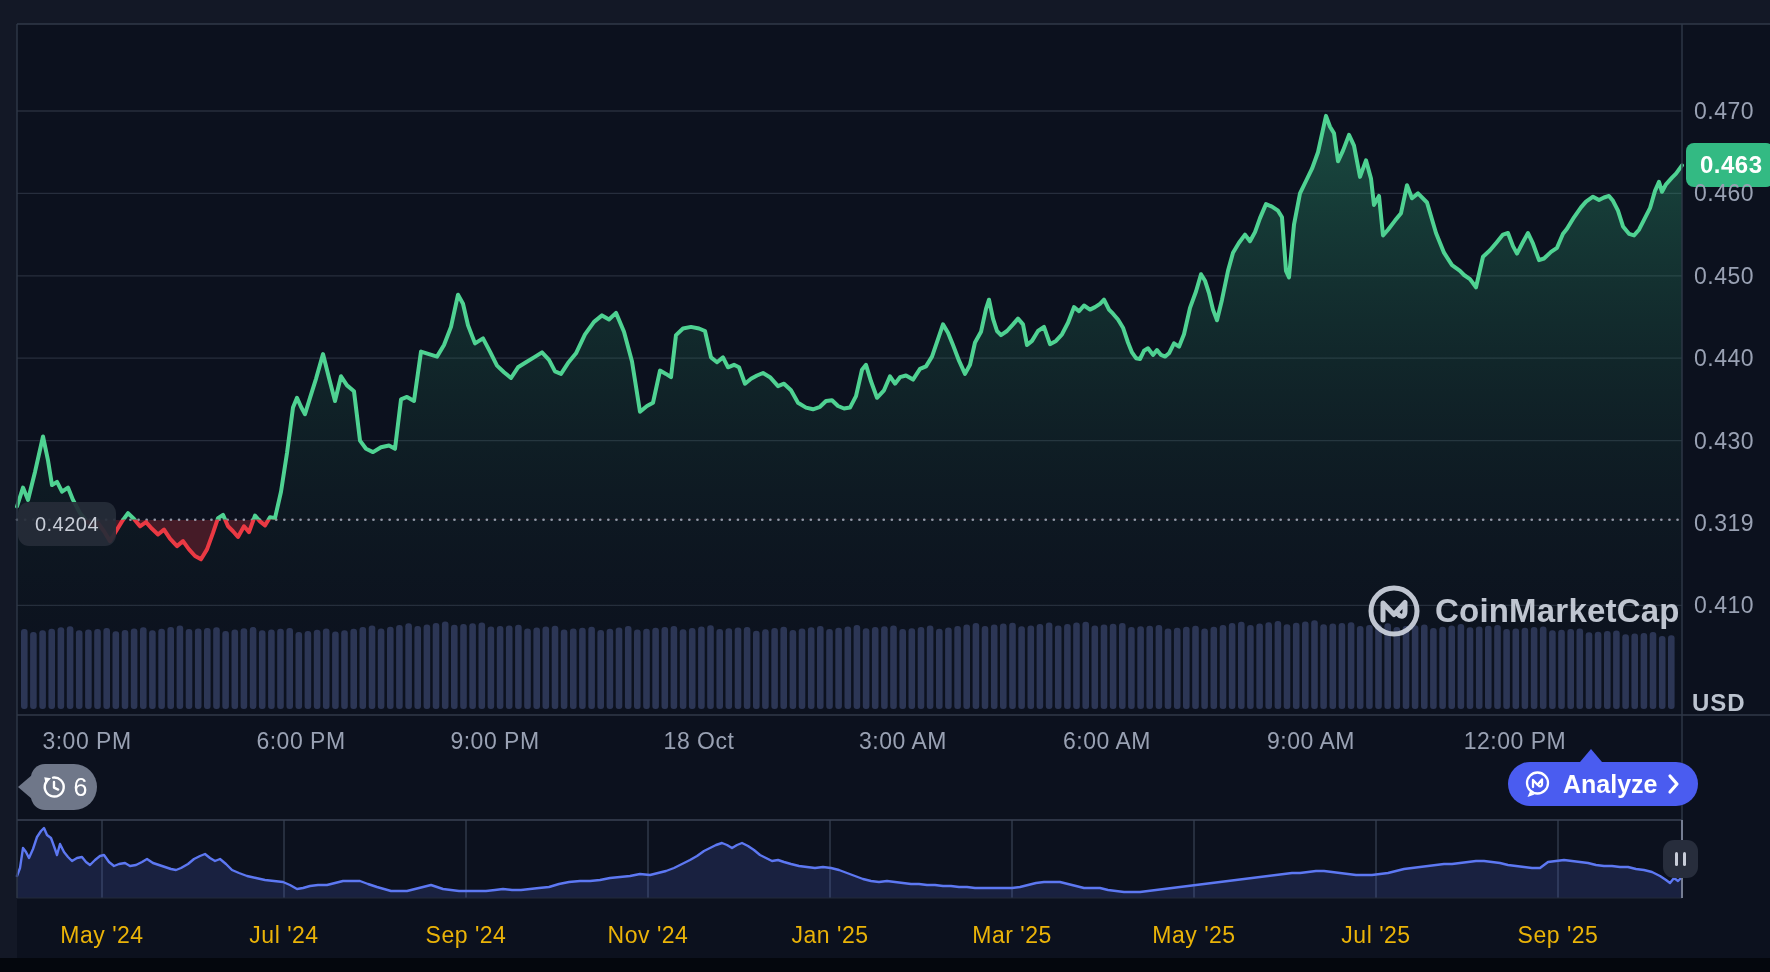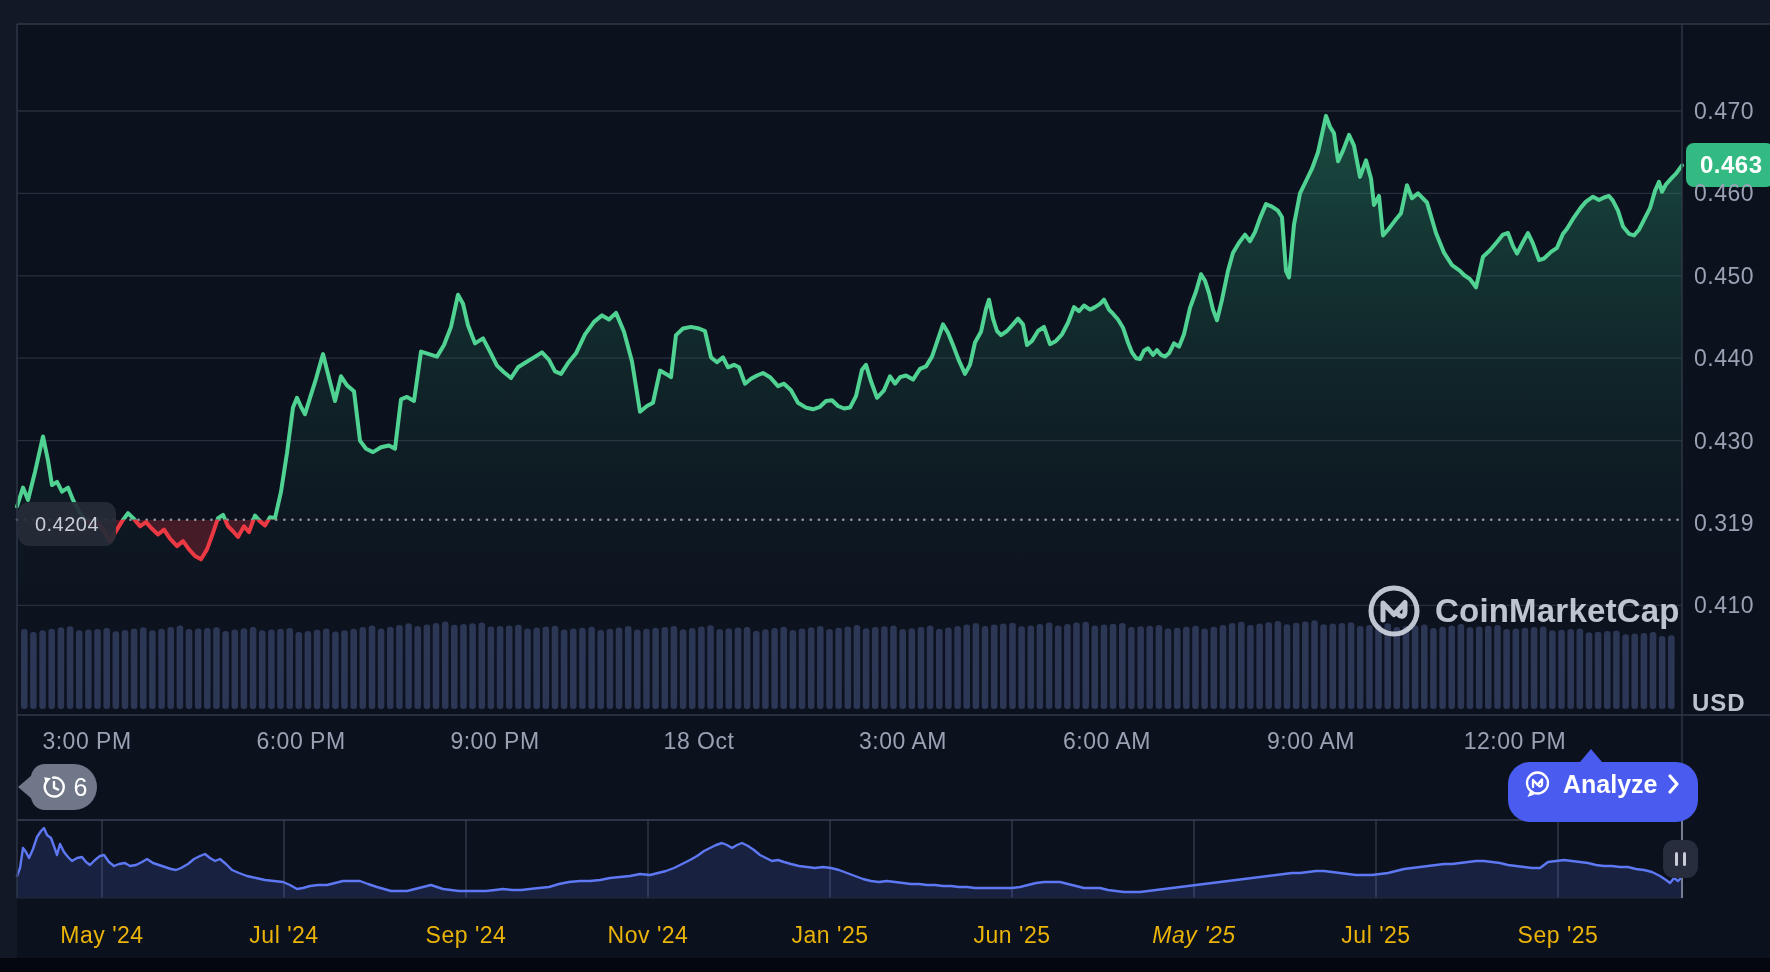--- a/index.html
+++ b/index.html
@@ -43,21 +43,21 @@
     display:flex;align-items:center;justify-content:center;gap:7px;
     color:#fff;font-size:25px;cursor:pointer;
   }
   .history-badge::before{
     content:"";position:absolute;left:-13px;top:11px;width:0;height:0;
     border-top:12px solid transparent;border-bottom:12px solid transparent;
     border-right:14px solid #6f7789;
   }
   .analyze-btn{
     position:absolute;left:1508px;top:762px;height:44px;border-radius:22px;
-    display:flex;align-items:center;gap:10px;padding:0 18px 16px 14px;
+    display:flex;align-items:center;gap:10px;padding:0 18px 0 14px;
     color:#fff;font-size:25px;font-weight:bold;cursor:pointer;
   }
   .analyze-pointer{
     position:absolute;left:1580px;top:749px;width:0;height:0;
     border-left:11px solid transparent;border-right:11px solid transparent;
   }
   .brush-handle{
     position:absolute;left:1663px;top:840px;width:35px;height:38px;border-radius:11px;
     background:#272d3c;display:flex;align-items:center;justify-content:center;gap:5px;
     cursor:ew-resize;
@@ -358,18 +358,18 @@
       <div class="axis-label xlab" style="left: 699px;">18 Oct</div>
       <div class="axis-label xlab" style="left: 903px;">3:00 AM</div>
       <div class="axis-label xlab" style="left: 1107px;">6:00 AM</div>
       <div class="axis-label xlab" style="left: 1311px;">9:00 AM</div>
       <div class="axis-label xlab" style="left: 1515px;">12:00 PM</div>
       <div class="axis-label minilab" style="left: 102px;">May '24</div>
       <div class="axis-label minilab" style="left: 284px;">Jul '24</div>
       <div class="axis-label minilab" style="left: 466px;">Sep '24</div>
       <div class="axis-label minilab" style="left: 648px;">Nov '24</div>
       <div class="axis-label minilab" style="left: 830px;">Jan '25</div>
-      <div class="axis-label minilab" style="left: 1012px;">Jun '25</div>
-      <div class="axis-label minilab" style="left: 1194px; font-style: italic;">May '25</div>
+      <div class="axis-label minilab" style="left: 1012px;">Mar '25</div>
+      <div class="axis-label minilab" style="left: 1194px;">May '25</div>
       <div class="axis-label minilab" style="left: 1376px;">Jul '25</div>
       <div class="axis-label minilab" style="left: 1558px;">Sep '25</div>
     </div>
 </div>
 
 </body></html>

